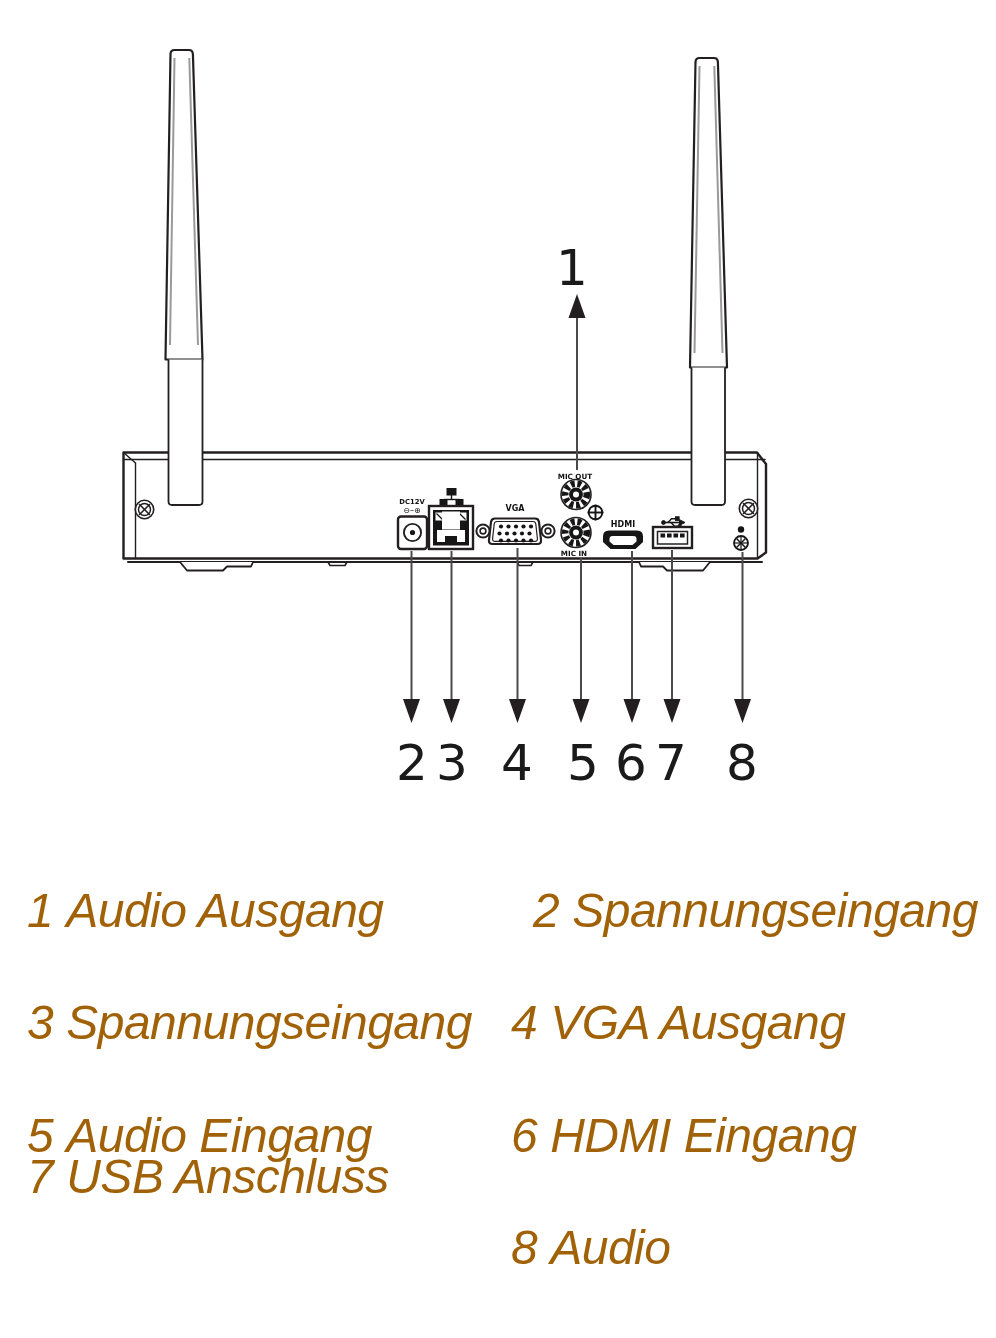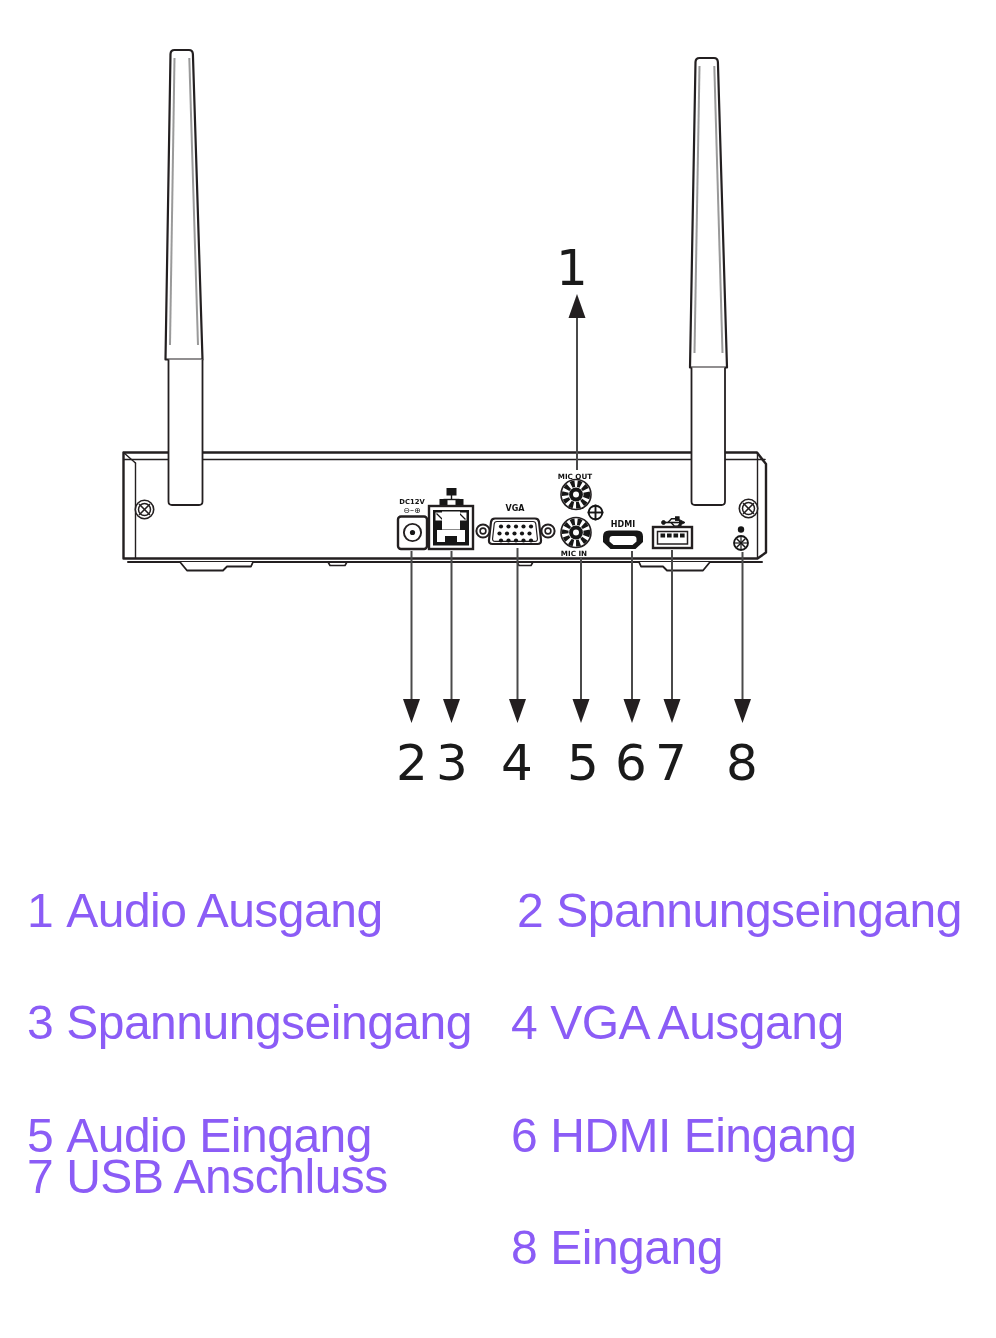--- a/index.html
+++ b/index.html
@@ -1,20 +1,20 @@
 <!DOCTYPE html>
 <html><head>
 <meta charset="utf-8">
 <style>
   html,body{margin:0;padding:0;background:#ffffff;}
   .page{position:relative;width:996px;height:1338px;background:#fff;overflow:hidden;
         font-family:"Liberation Sans",sans-serif;}
   .diagram{position:absolute;left:0;top:0;}
   .legend-item{position:absolute;white-space:nowrap;font-size:48px;line-height:1;
-        color:#8b5cf6;letter-spacing:-0.5px;}
+        color:#a16207;letter-spacing:-0.5px;font-style:italic;}
   .legend-item .sp{display:inline-block;width:13px;}
   svg text{font-family:"DejaVu Sans","Liberation Sans",sans-serif;}
   .portlabel{font-weight:bold;fill:#111;}
   .callout-num{fill:#1a1a1a;}
 </style>
 </head>
 <body>
 
 <div class="page">
 
@@ -219,36 +219,36 @@
       <text class="callout-num" x="631" y="780">6</text>
       <text class="callout-num" x="671" y="780">7</text>
       <text class="callout-num" x="742" y="780">8</text>
     </g>
   </svg>
 
   <div>
     <div class="legend-item" style="left:27px;top:887px;">
       <span>1</span><span class="sp"></span><span>Audio Ausgang</span>
     </div>
-    <div class="legend-item" style="left:517px;top:887px;">
+    <div class="legend-item" style="left:533px;top:887px;">
       <span>2</span><span class="sp"></span><span>Spannungseingang</span>
     </div>
     <div class="legend-item" style="left:27px;top:999px;">
       <span>3</span><span class="sp"></span><span>Spannungseingang</span>
     </div>
     <div class="legend-item" style="left:511px;top:999px;text-align:center;">
       <span>4</span><span class="sp"></span><span>VGA Ausgang</span>
     </div>
     <div class="legend-item" style="left:27px;top:1112px;text-align:right;">
       <span>5</span><span class="sp"></span><span>Audio Eingang</span>
     </div>
     <div class="legend-item" style="left:511px;top:1112px;">
       <span>6</span><span class="sp"></span><span>HDMI Eingang</span>
     </div>
     <div class="legend-item" style="left:27px;top:1153px;">
       <span>7</span><span class="sp"></span><span>USB Anschluss</span>
     </div>
     <div class="legend-item" style="left:511px;top:1224px;">
-      <span>8</span><span class="sp"></span><span>Eingang</span>
+      <span>8</span><span class="sp"></span><span>Audio</span>
     </div>
   </div>
 
 </div>
 
 </body></html>

